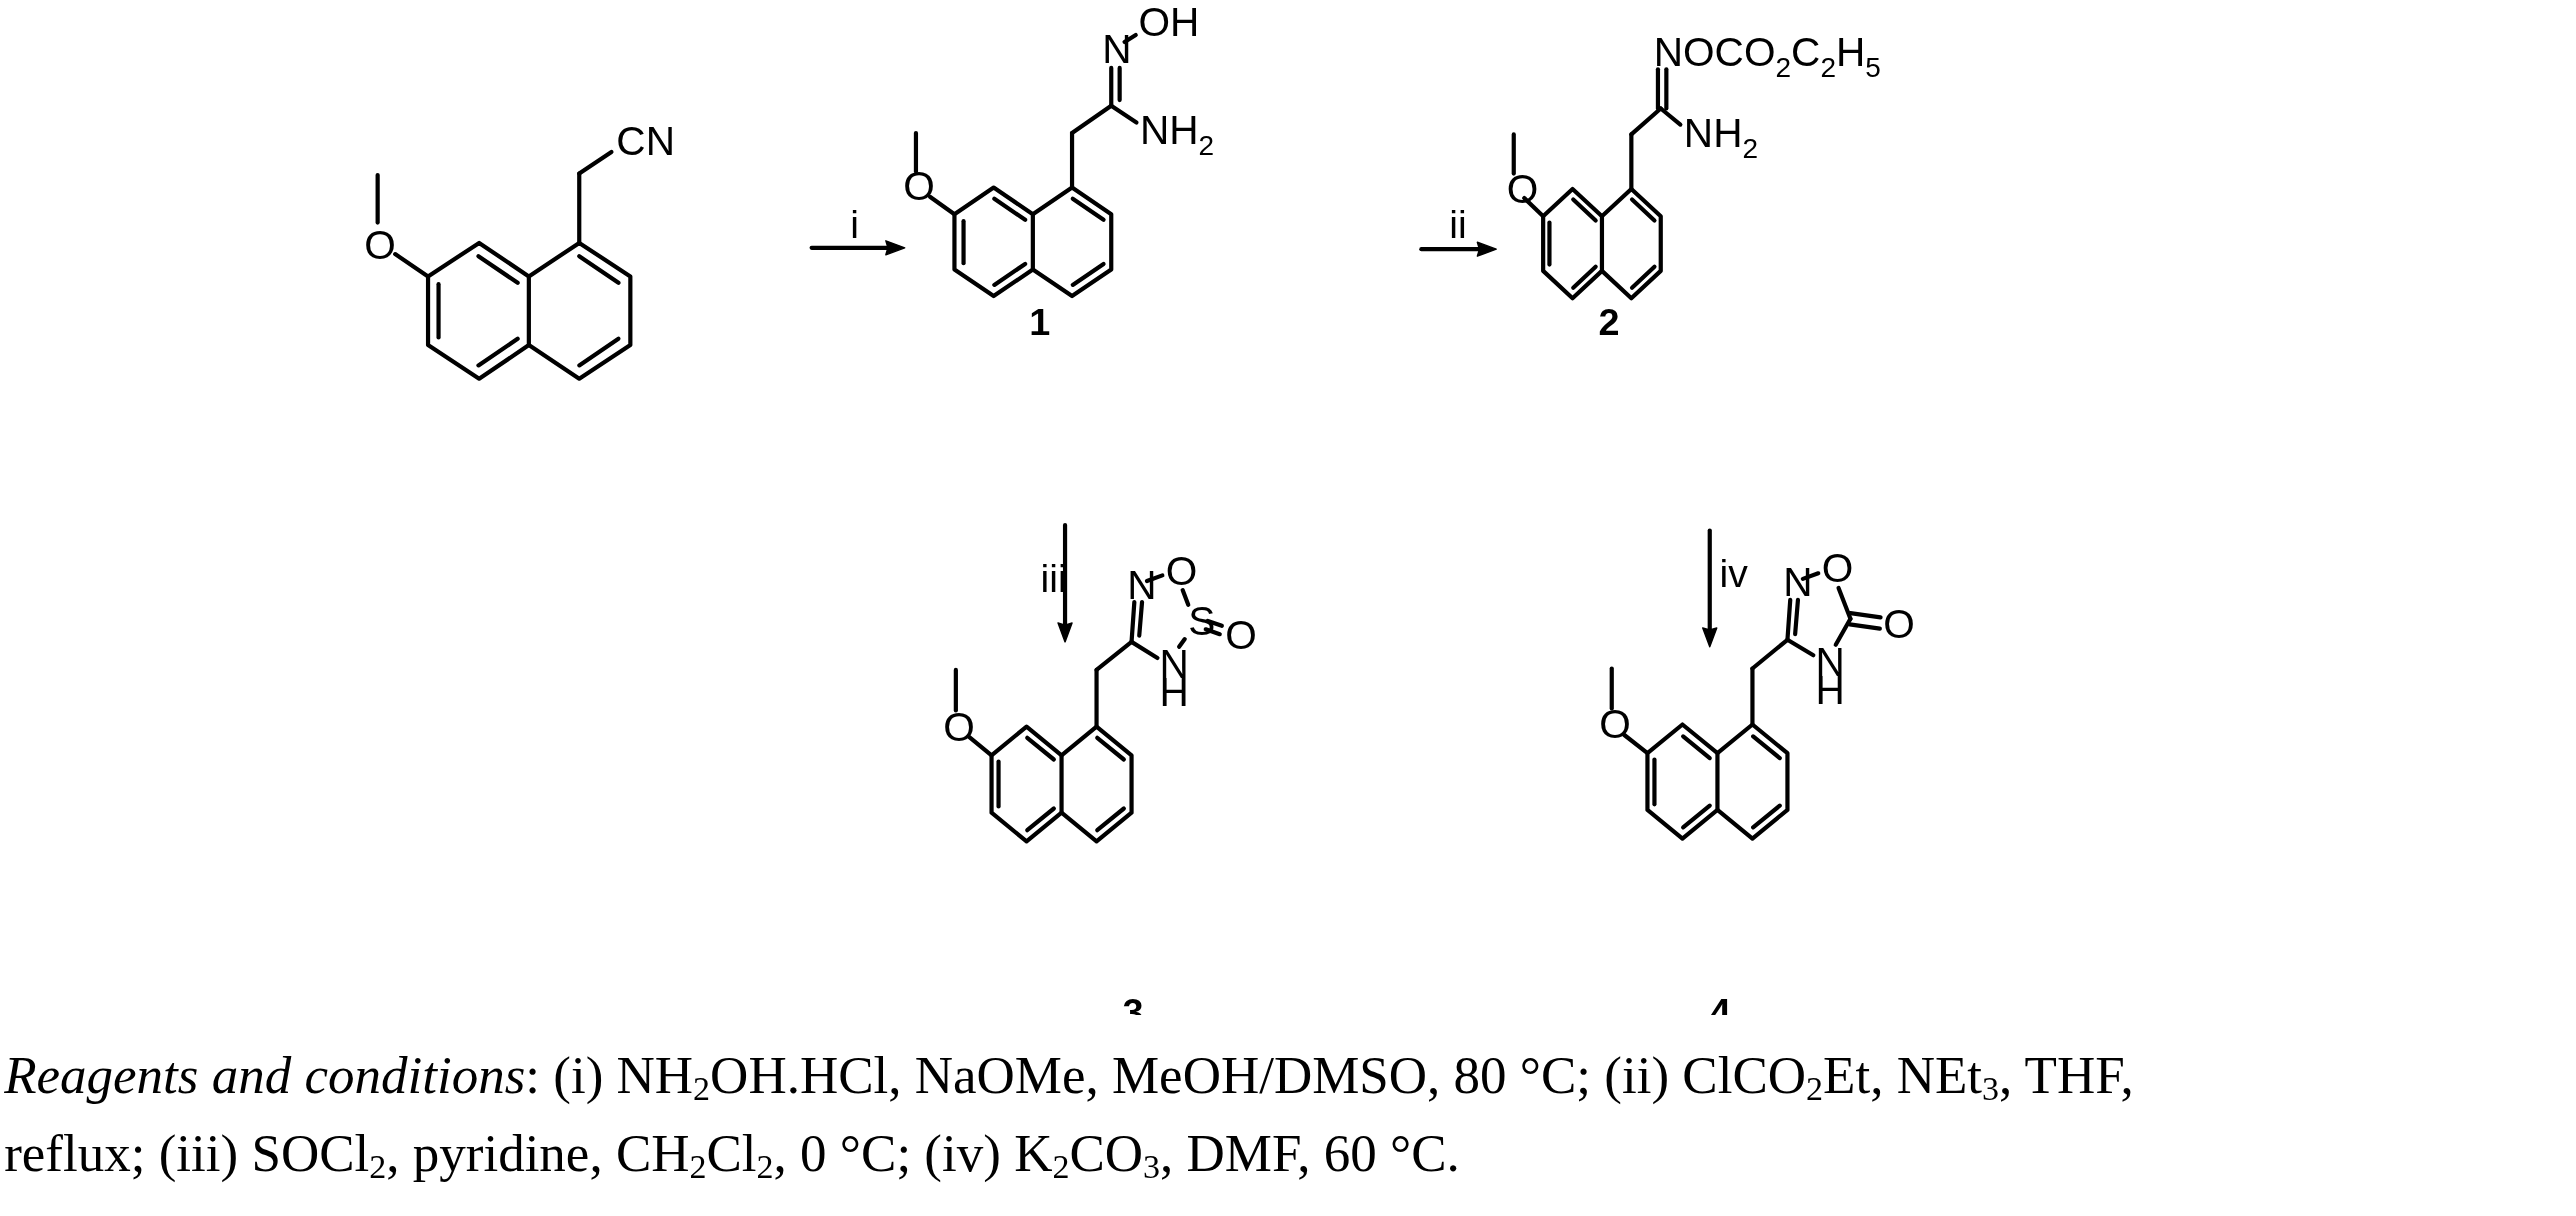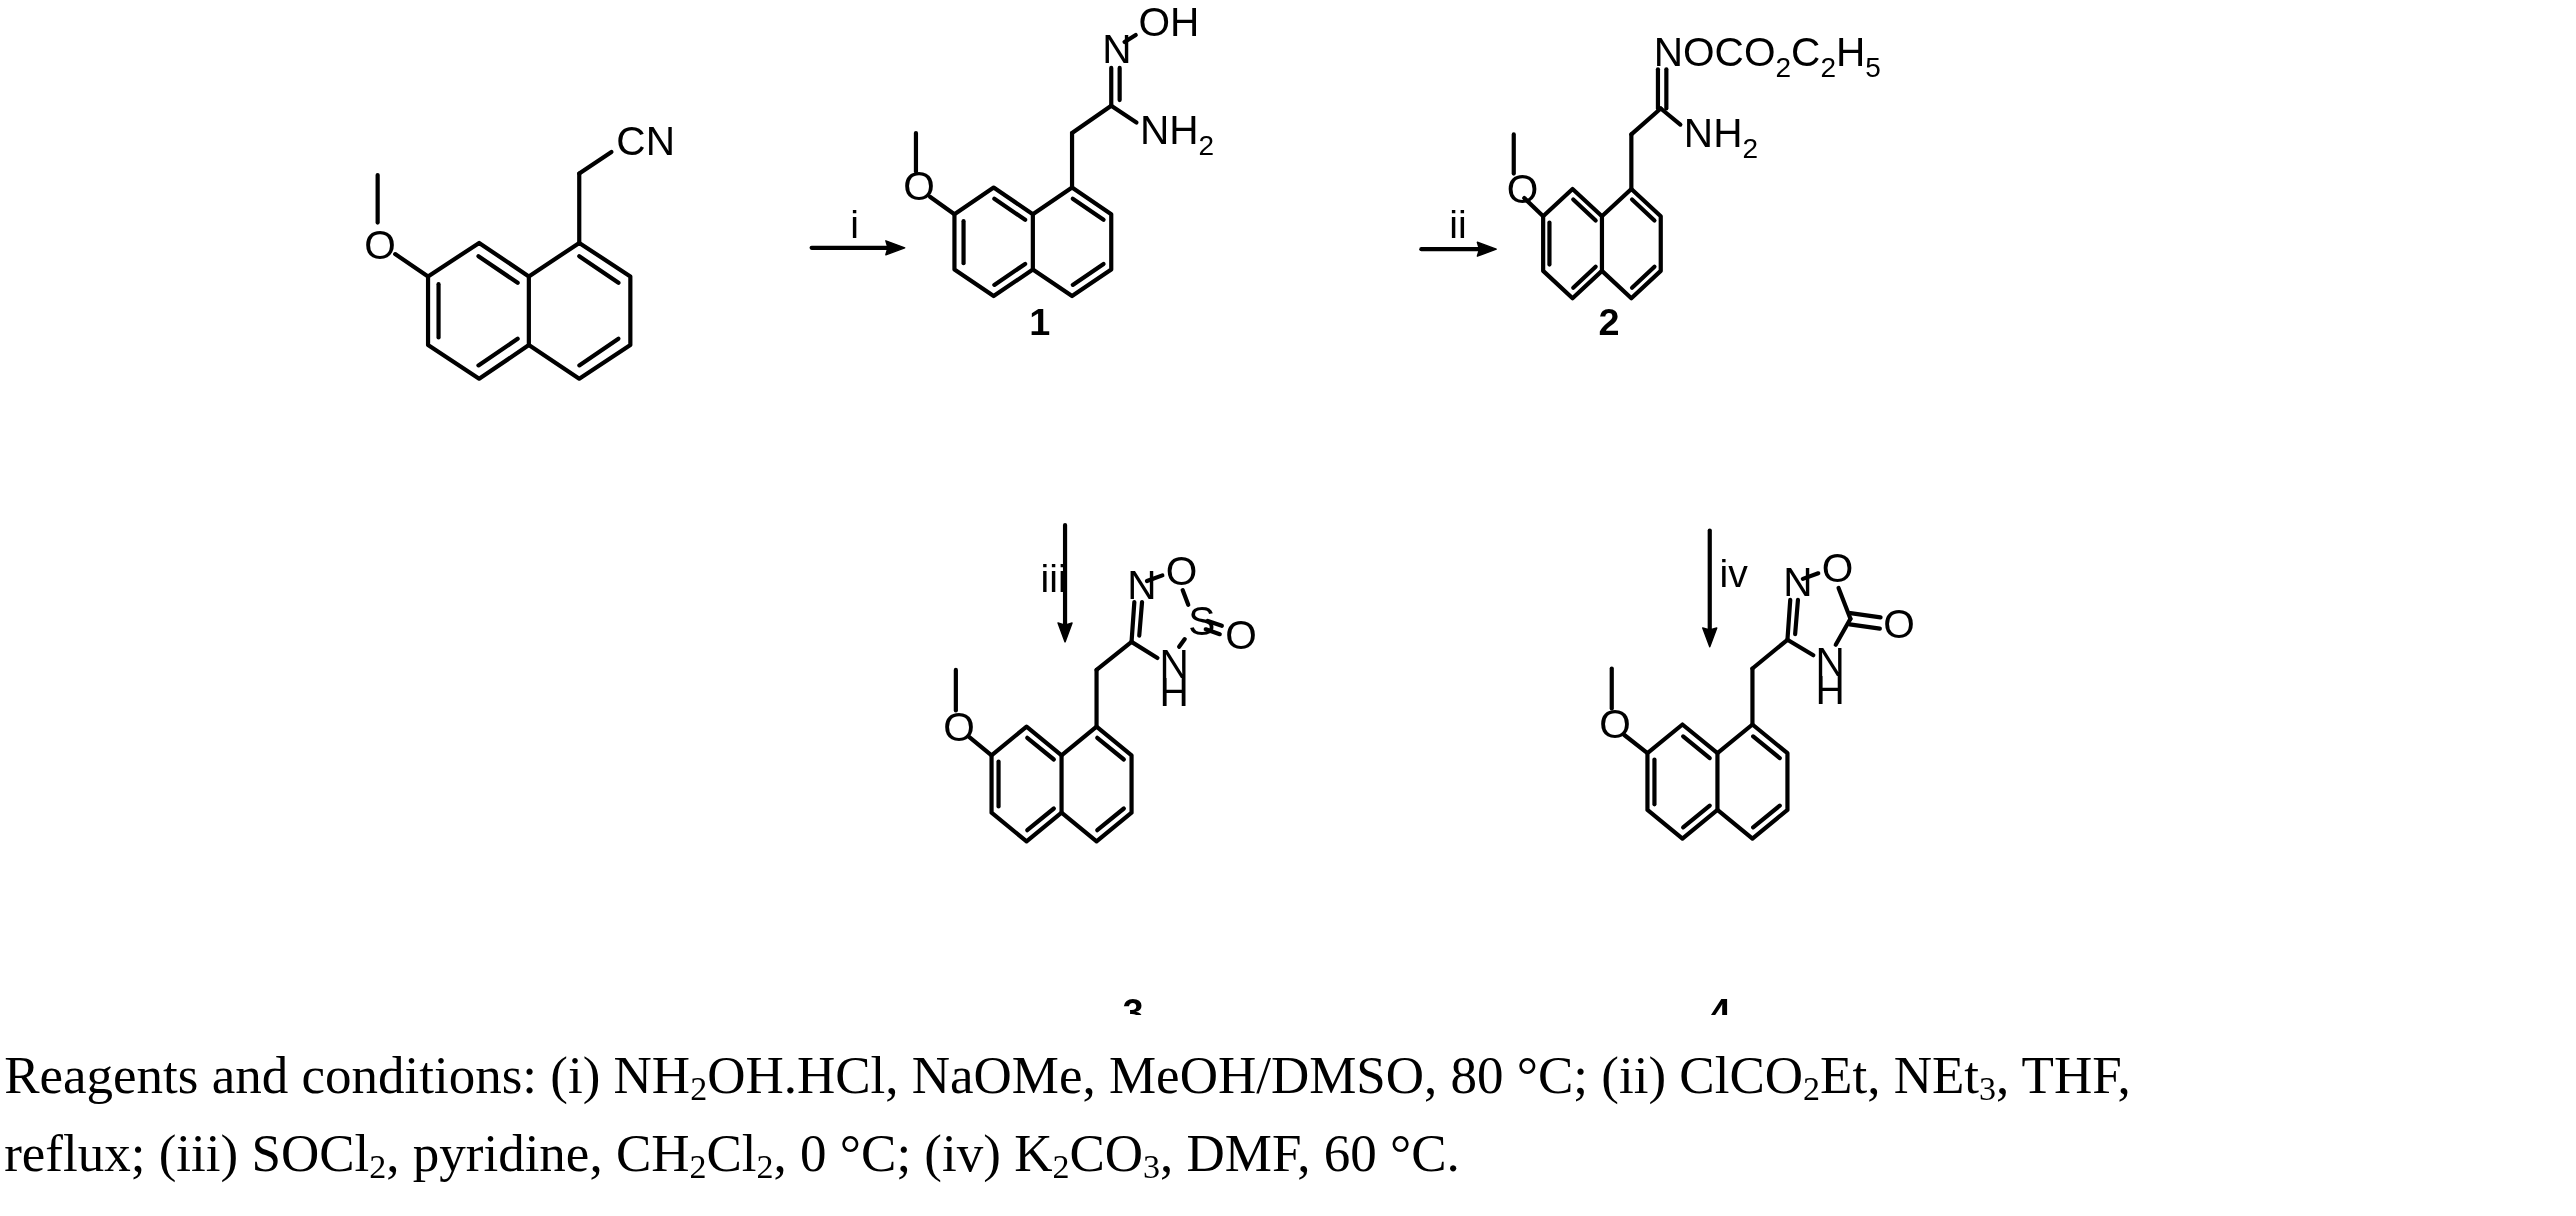--- a/index.html
+++ b/index.html
@@ -9,21 +9,21 @@
   #scheme polygon.head { fill: #000; stroke-width: 2; }
   #scheme text { font-family: "Liberation Sans", sans-serif; fill: #000; }
   .atom { font-size: 58px; }
   .sub { font-size: 40px; }
   .rlabel { font-size: 56px; }
   .cnum { font-size: 54px; font-weight: bold; }
   #caption {
     position: absolute; left: 4.2px; top: 1036px; width: 2570px;
     font-family: "Liberation Serif", serif; font-size: 53px; line-height: 78px; color: #000;
   }
-  #caption .it { }
+  #caption .it { font-style: italic; }
   #caption sub { font-size: 34px; vertical-align: -7px; line-height: 0; }
 </style>
 </head>
 <body>
 
 <svg id="scheme" viewBox="0 0 3679 1450" xmlns="http://www.w3.org/2000/svg">
 
   <g>
     <polyline points="611,395 684,347 755,395 755,493 684,541 611,493 611,395"></polyline>
     <polyline points="755,395 827,347 900,395 900,493 827,541 755,493"></polyline>

